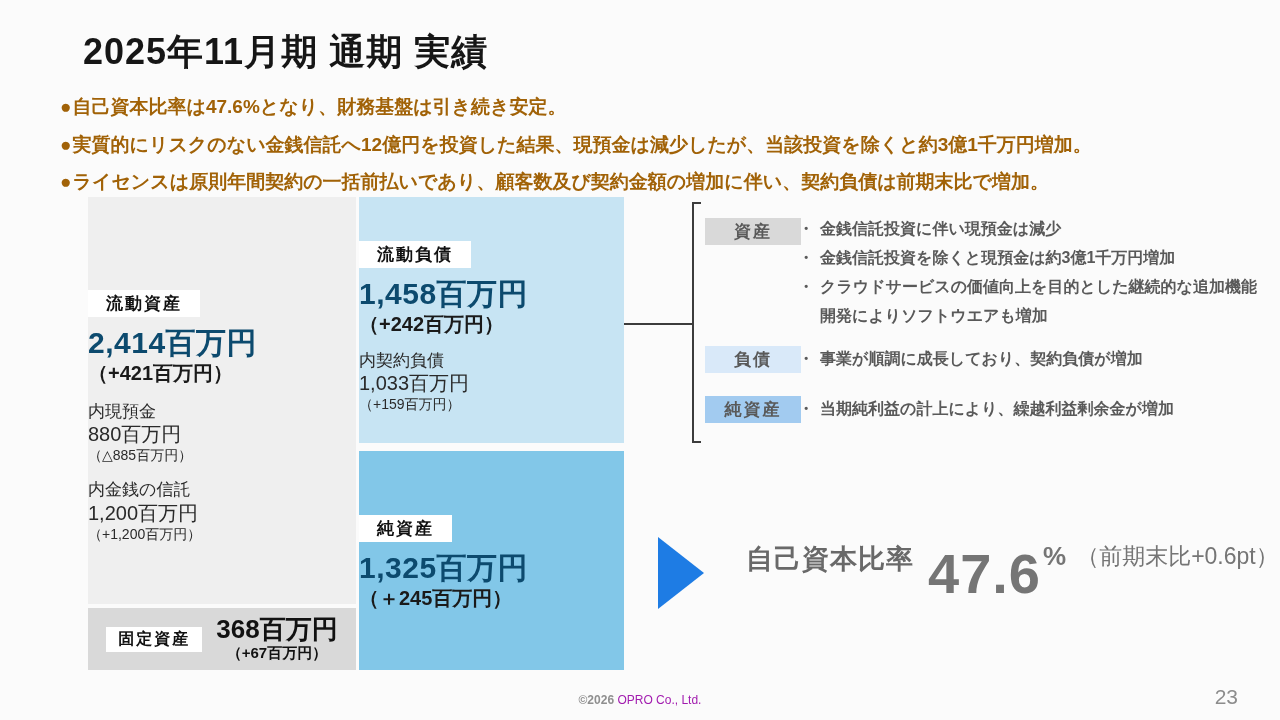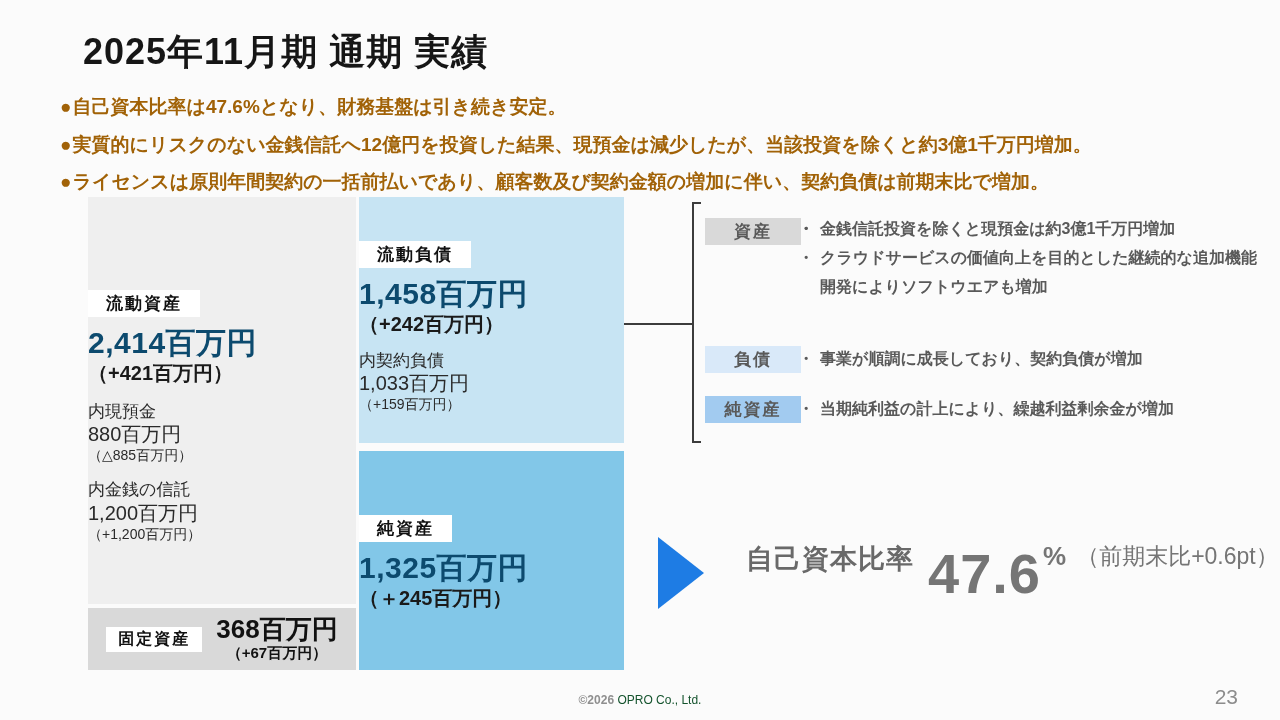--- a/index.html
+++ b/index.html
@@ -62,21 +62,21 @@
          border-left:46px solid #1e7ce4; }
   .eq-text { display:flex; align-items:flex-start; margin-left:42px; }
   .eq-label { font-size:27px; font-weight:bold; color:#696969; letter-spacing:1px; }
   .eq-value { font-size:56px; font-weight:bold; color:#757575; margin-left:14px; letter-spacing:1px; }
   .eq-unit  { font-size:26px; font-weight:bold; color:#757575; margin-left:2px; }
   .eq-note  { font-size:23px; color:#757575; margin-left:10px; }
 
   
   .footer { left:0; right:0; top:693px; text-align:center; font-size:12px; }
   .c-bold { color:#8f8f8f; font-weight:bold; }
-  .c-rest { color:#14532d; }
+  .c-rest { color:#a21caf; }
   .pagenum { right:42px; top:685px; font-size:21px; color:#8c8c8c; }
 </style>
 </head>
 <body>
 
 <div class="abs title">2025年11月期 通期 実績</div>
 
 <div class="abs bullets">
   <div class="bullet-line"><span class="mk">●</span><span>自己資本比率は47.6%となり、財務基盤は引き続き安定。</span></div>
   <div class="bullet-line"><span class="mk">●</span><span>実質的にリスクのない金銭信託へ12億円を投資した結果、現預金は減少したが、当該投資を除くと約3億1千万円増加。</span></div>
@@ -118,21 +118,21 @@
     <div class="big-val">1,325百万円</div>
     <div class="big-chg">（＋245百万円）</div>
   </div>
 </div>
 
 <div class="abs connector"></div>
 <div class="abs bracket"></div>
 
 <div class="ann-badge g-assets" style="top:218px">資産</div>
 <div class="ann-items" style="top:214px">
-  <div class="ann-item"><span class="dot">・</span></div>
+  <div class="ann-item"><span class="dot">・</span><span>金銭信託投資に伴い現預金は減少</span></div>
   <div class="ann-item"><span class="dot">・</span><span>金銭信託投資を除くと現預金は約3億1千万円増加</span></div>
   <div class="ann-item"><span class="dot">・</span><span>クラウドサービスの価値向上を目的とした継続的な追加機能開発によりソフトウエアも増加</span></div>
 </div>
 
 <div class="ann-badge g-liab" style="top:346px">負債</div>
 <div class="ann-items" style="top:344px">
   <div class="ann-item"><span class="dot">・</span><span>事業が順調に成長しており、契約負債が増加</span></div>
 </div>
 
 <div class="ann-badge g-net" style="top:396px">純資産</div>

